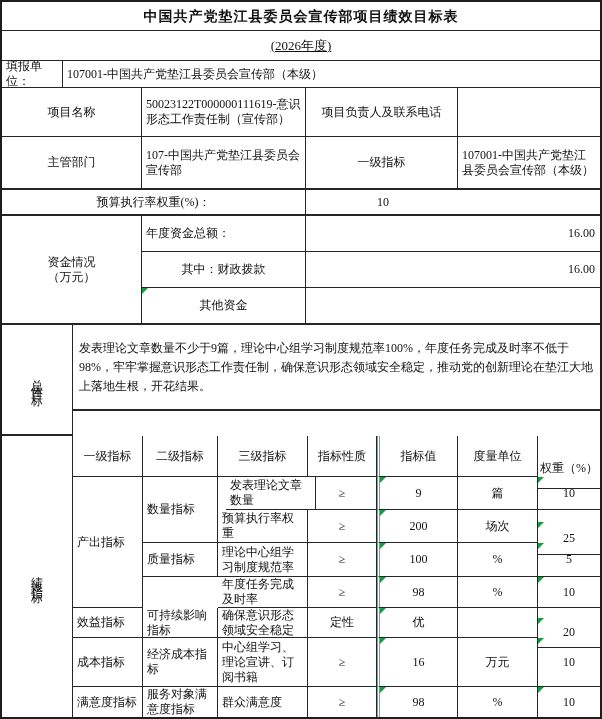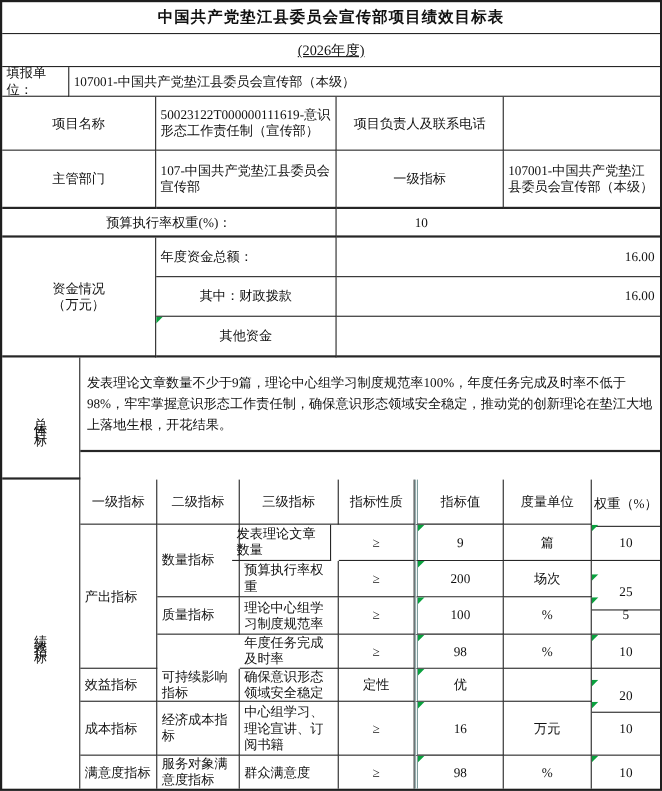--- a/index.html
+++ b/index.html
@@ -89,34 +89,34 @@
   <div class="cell al wrap2 bb2 nbr" style="left:71px;top:323px;width:527px;height:86px;line-height:19px;padding:0 6px;">发表理论文章数量不少于9篇，理论中心组学习制度规范率100%，年度任务完成及时率不低于98%，牢牢掌握意识形态工作责任制，确保意识形态领域安全稳定，推动党的创新理论在垫江大地上落地生根，开花结果。</div>
 
   <div class="cell vert nbb" style="left:0;top:434px;width:71px;height:281px">绩效指标</div>
 
   <div class="cell" style="left:71px;top:434px;width:70px;height:41px">一级指标</div>
   <div class="cell" style="left:141px;top:434px;width:75px;height:41px">二级指标</div>
   <div class="cell" style="left:216px;top:434px;width:90px;height:41px">三级指标</div>
   <div class="cell" style="left:306px;top:434px;width:69px;height:41px">指标性质</div>
   <div class="cell glft" style="left:375px;top:434px;width:81px;height:41px">指标值</div>
   <div class="cell" style="left:456px;top:434px;width:80px;height:41px">度量单位</div>
-  <div class="cell nbr" style="left:536px;top:436px;width:62px;height:41px">权重（%）</div>
+  <div class="cell nbr" style="left:536px;top:446px;width:62px;height:41px">权重（%）</div>
 
   <div class="cell al" style="left:71px;top:475px;width:70px;height:131px">产出指标</div>
   <div class="cell al" style="left:71px;top:606px;width:70px;height:30px">效益指标</div>
   <div class="cell al" style="left:71px;top:636px;width:70px;height:49px">成本指标</div>
   <div class="cell al nbb" style="left:71px;top:685px;width:70px;height:30px">满意度指标</div>
 
   <div class="cell al" style="left:141px;top:475px;width:75px;height:66px">数量指标</div>
   <div class="cell al" style="left:141px;top:541px;width:75px;height:34px">质量指标</div>
   <div class="cell al wrap2" style="left:141px;top:606px;width:75px;height:30px">可持续影响指标</div>
   <div class="cell al wrap2" style="left:141px;top:636px;width:75px;height:49px">经济成本指标</div>
   <div class="cell al wrap2 nbb" style="left:141px;top:685px;width:75px;height:30px">服务对象满意度指标</div>
 
-  <div class="cell al wrap2" style="left:209px;top:475px;width:90px;height:33px">发表理论文章数量</div>
+  <div class="cell al wrap2" style="left:224px;top:475px;width:90px;height:33px">发表理论文章数量</div>
   <div class="cell" style="left:306px;top:475px;width:69px;height:33px">≥</div>
   <div class="cell glft" style="left:375px;top:475px;width:81px;height:33px">
     <span class="gmark"></span>
     <span>9</span>
   </div>
   <div class="cell" style="left:456px;top:475px;width:80px;height:33px">篇</div>
   <div class="cell nbr" style="left:536px;top:475px;width:62px;height:33px">
     <span class="gmark"></span>
     <span>10</span>
   </div>

